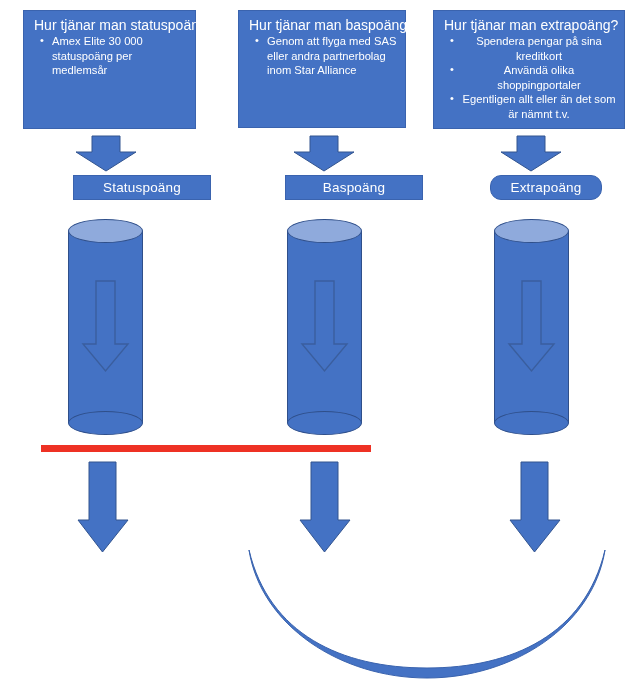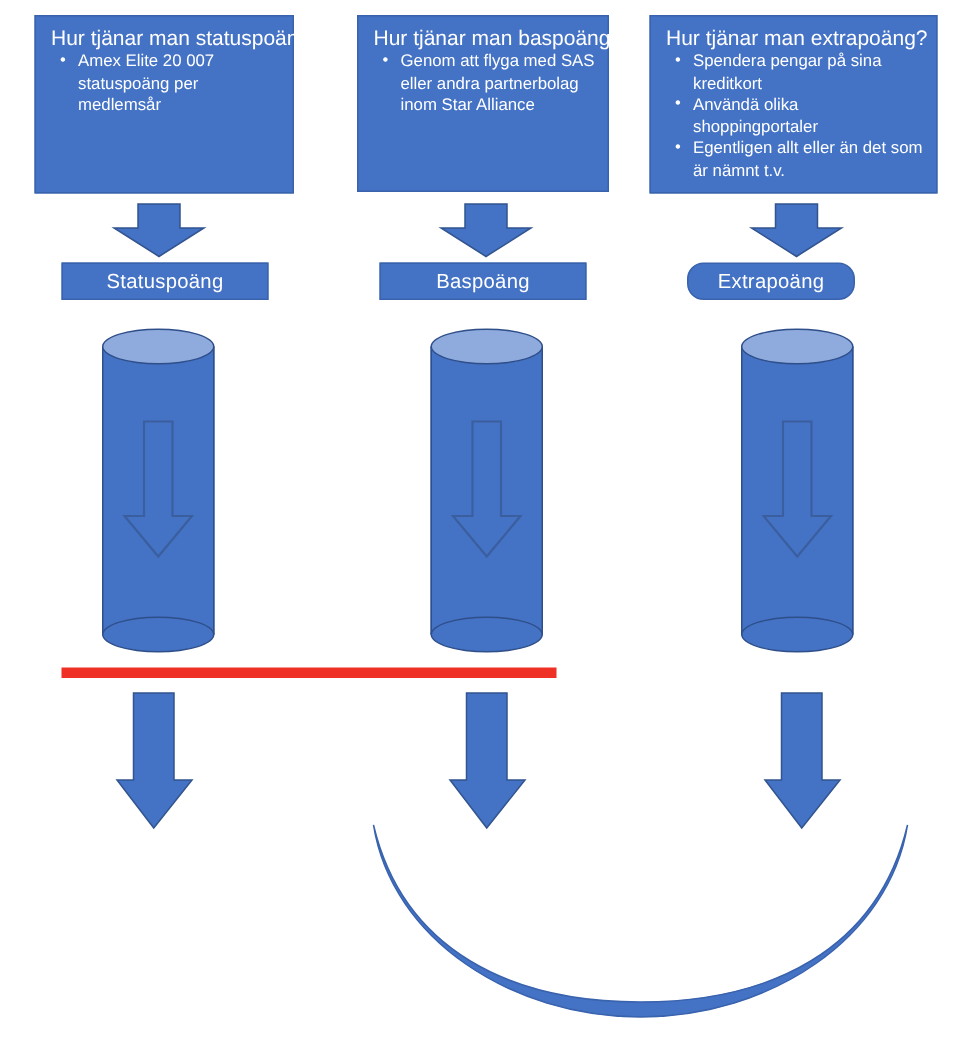--- a/index.html
+++ b/index.html
@@ -52,20 +52,21 @@
     position:absolute;
     background:#4472C4;
     border:1px solid #3a63ae;
     box-sizing:border-box;
     color:#ffffff;
     font-size:13.5px;
     display:flex;
     align-items:center;
     justify-content:center;
     letter-spacing:.2px;
+    margin-left:32px;
   }
 
   
   .cylinder{position:absolute;}
   .cyl-body{
     position:absolute;left:0;right:0;
     background:#4472C4;
     border-left:1px solid #2f4f8a;
     border-right:1px solid #2f4f8a;
     box-sizing:border-box;
@@ -96,21 +97,21 @@
   .swoosh{position:absolute;}
 </style>
 </head>
 <body>
 
 <div id="canvas">
 
   <div class="qbox" style="left:23px;top:10px;width:173px;height:119px;">
     <div class="qtitle">Hur tjänar man statuspoäng?</div>
     <ul>
-      <li>Amex Elite 20 007 statuspoäng per medlemsår</li>
+      <li>Amex Elite 30 000 statuspoäng per medlemsår</li>
     </ul>
   </div>
 
   <svg class="arrow-svg" style="left:73px;top:136px;" width="66" height="36" viewBox="0 0 66 36">
     <polygon points="19,0 47,0 47,16 63,16 33,35 3,16 19,16" fill="#4472C4" stroke="#32548f" stroke-width="1"></polygon>
   </svg>
 
   <div class="labelbar" style="left:41px;top:175px;width:138px;height:25px;">
     <span>Statuspoäng</span>
   </div>
@@ -149,21 +150,21 @@
     <div class="cyl-top" style="height:24px;"></div>
     <svg class="cyl-inner-arrow" width="75" height="216" viewBox="0 0 75 216">
       <polygon points="28,62 47,62 47,125 60,125 37.5,152 15,125 28,125" fill="#4472C4" stroke="#3a5e9e" stroke-width="1.4"></polygon>
     </svg>
   </div>
 
   <svg class="arrow-svg" style="left:299px;top:462px;" width="52" height="92" viewBox="0 0 52 92">
     <polygon points="12,0 39,0 39,58 51,58 25.5,90 1,58 12,58" fill="#4472C4" stroke="#32548f" stroke-width="1"></polygon>
   </svg>
 
-  <div class="qbox" style="left:433px;top:10px;width:192px;height:119px;">
+  <div class="qbox" style="left:433px;top:10px;width:192px;height:119px;text-align:center;">
     <div class="qtitle">Hur tjänar man extrapoäng?</div>
     <ul>
       <li>Spendera pengar på sina kreditkort</li>
       <li>Användä olika shoppingportaler</li>
       <li>Egentligen allt eller än det som är nämnt t.v.</li>
     </ul>
   </div>
 
   <svg class="arrow-svg" style="left:498px;top:136px;" width="66" height="36" viewBox="0 0 66 36">
     <polygon points="19,0 47,0 47,16 63,16 33,35 3,16 19,16" fill="#4472C4" stroke="#32548f" stroke-width="1"></polygon>

